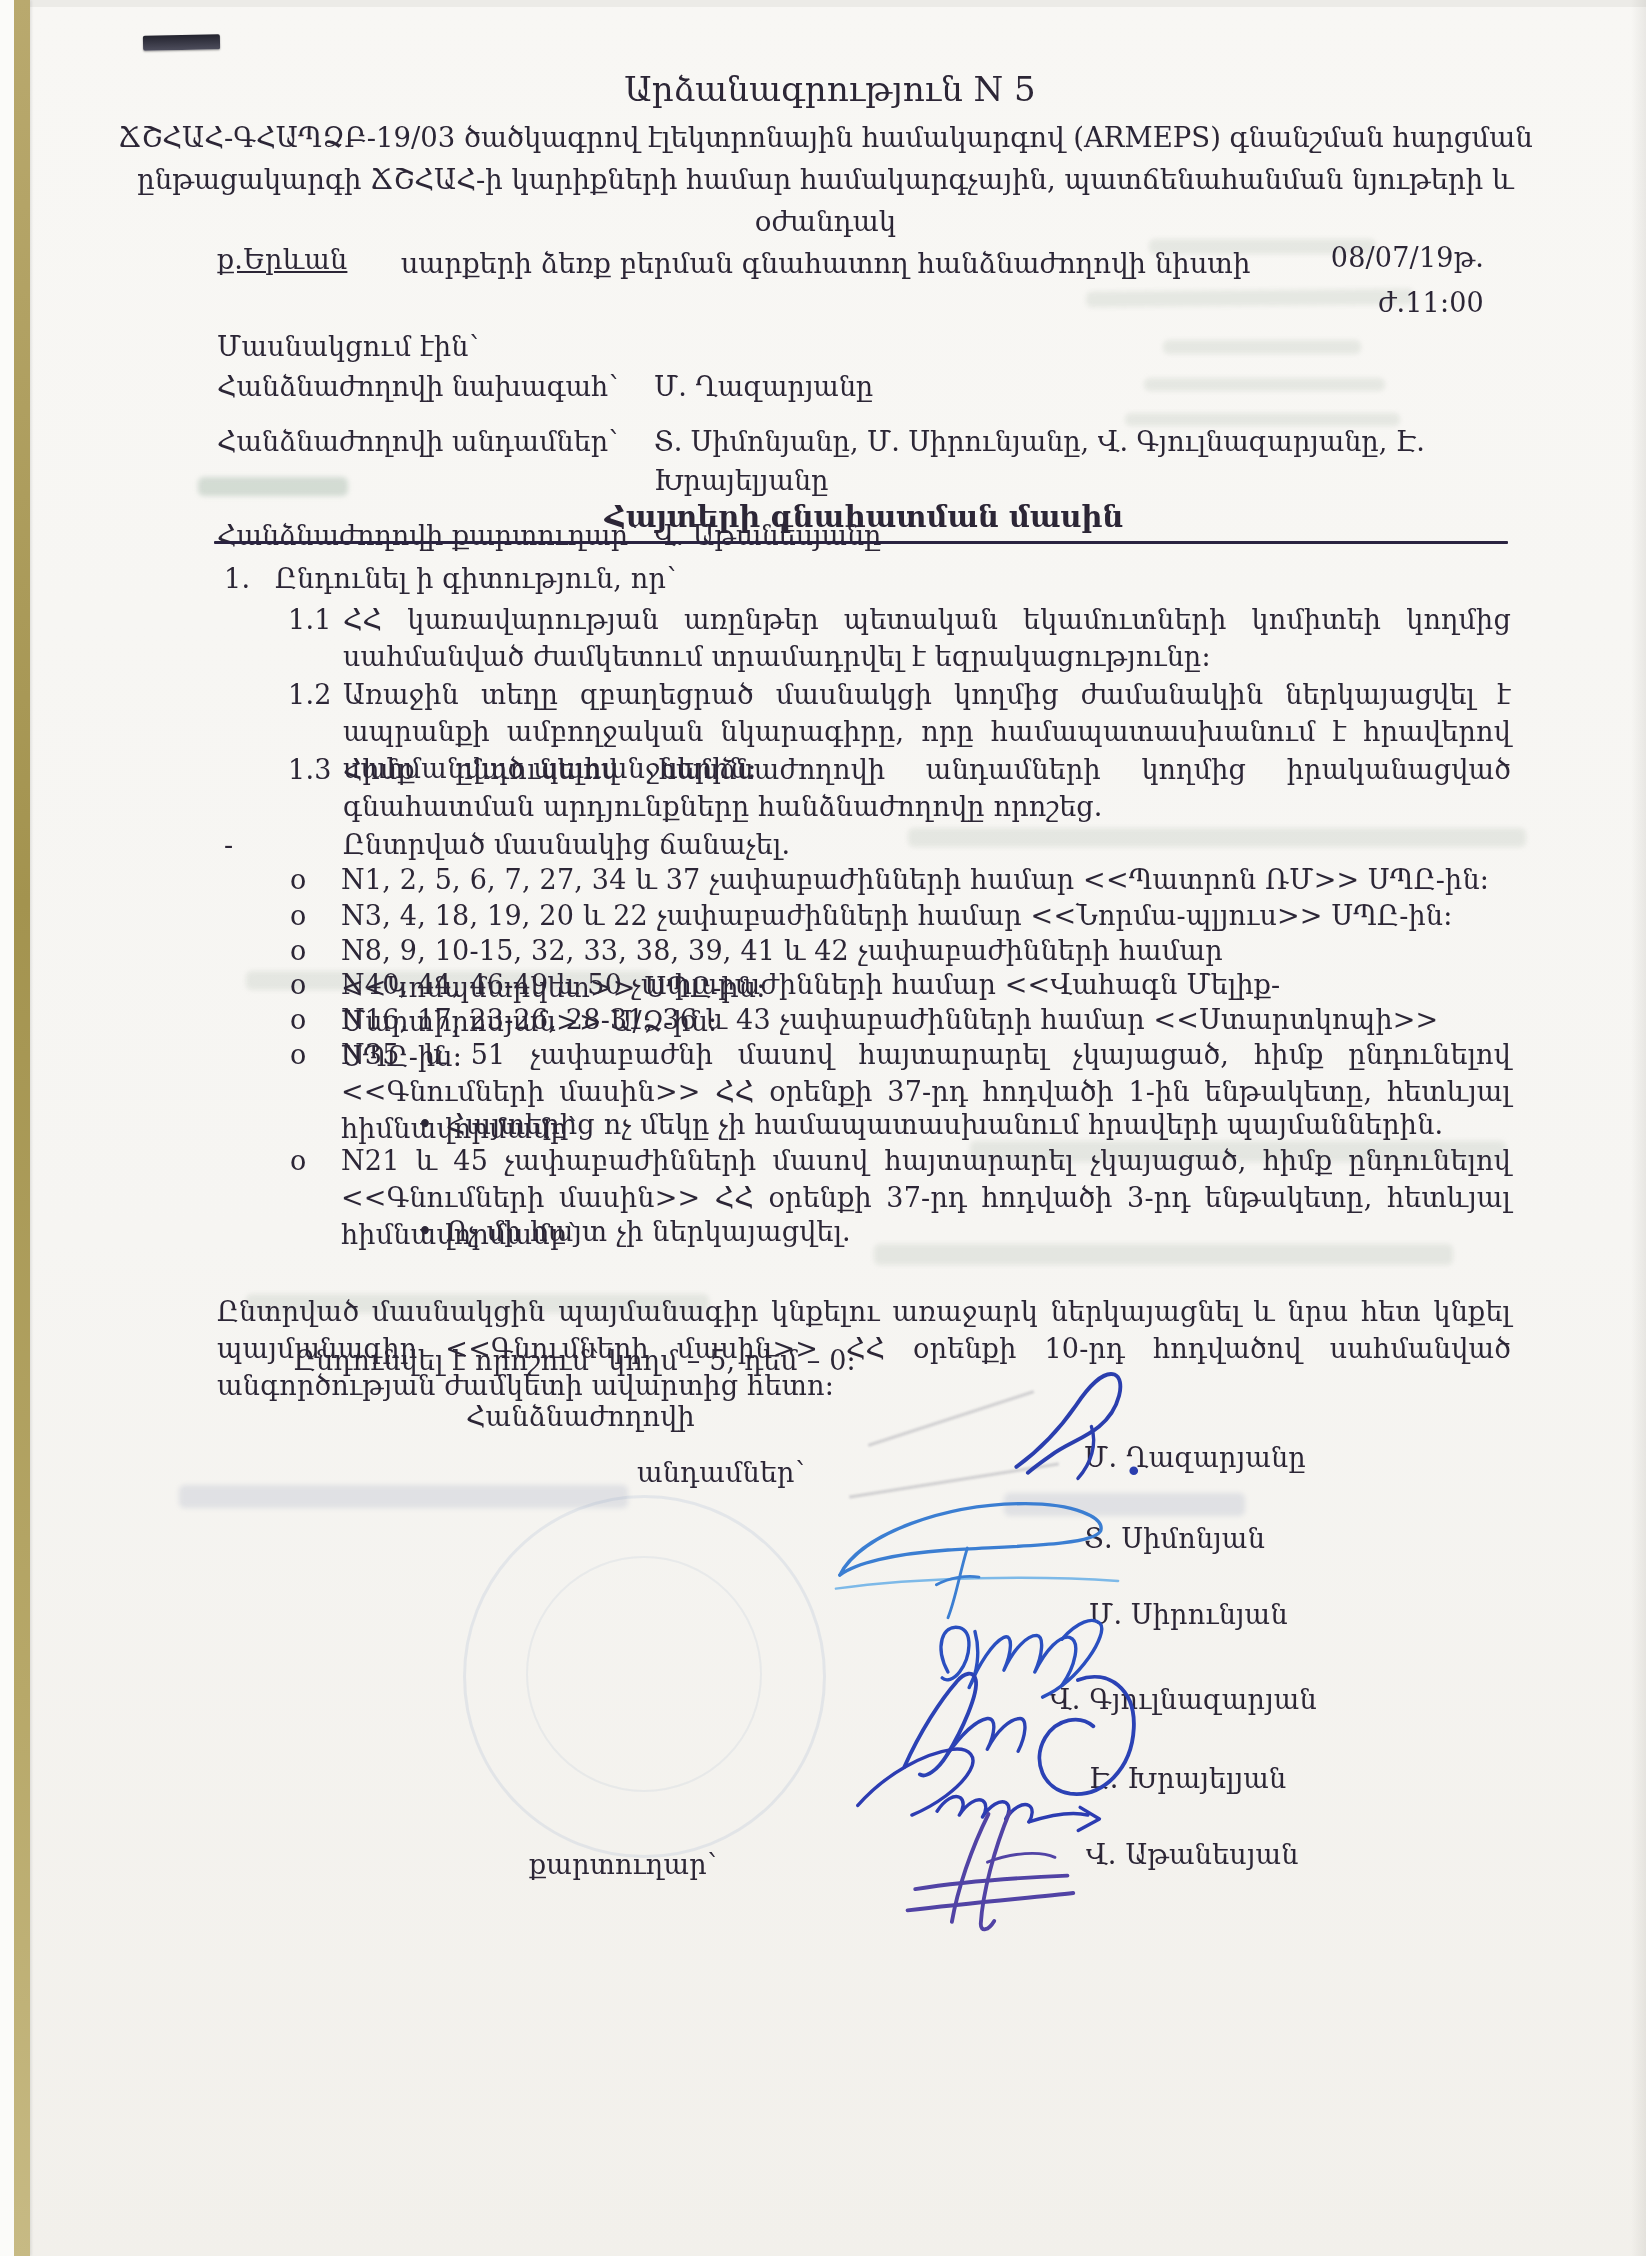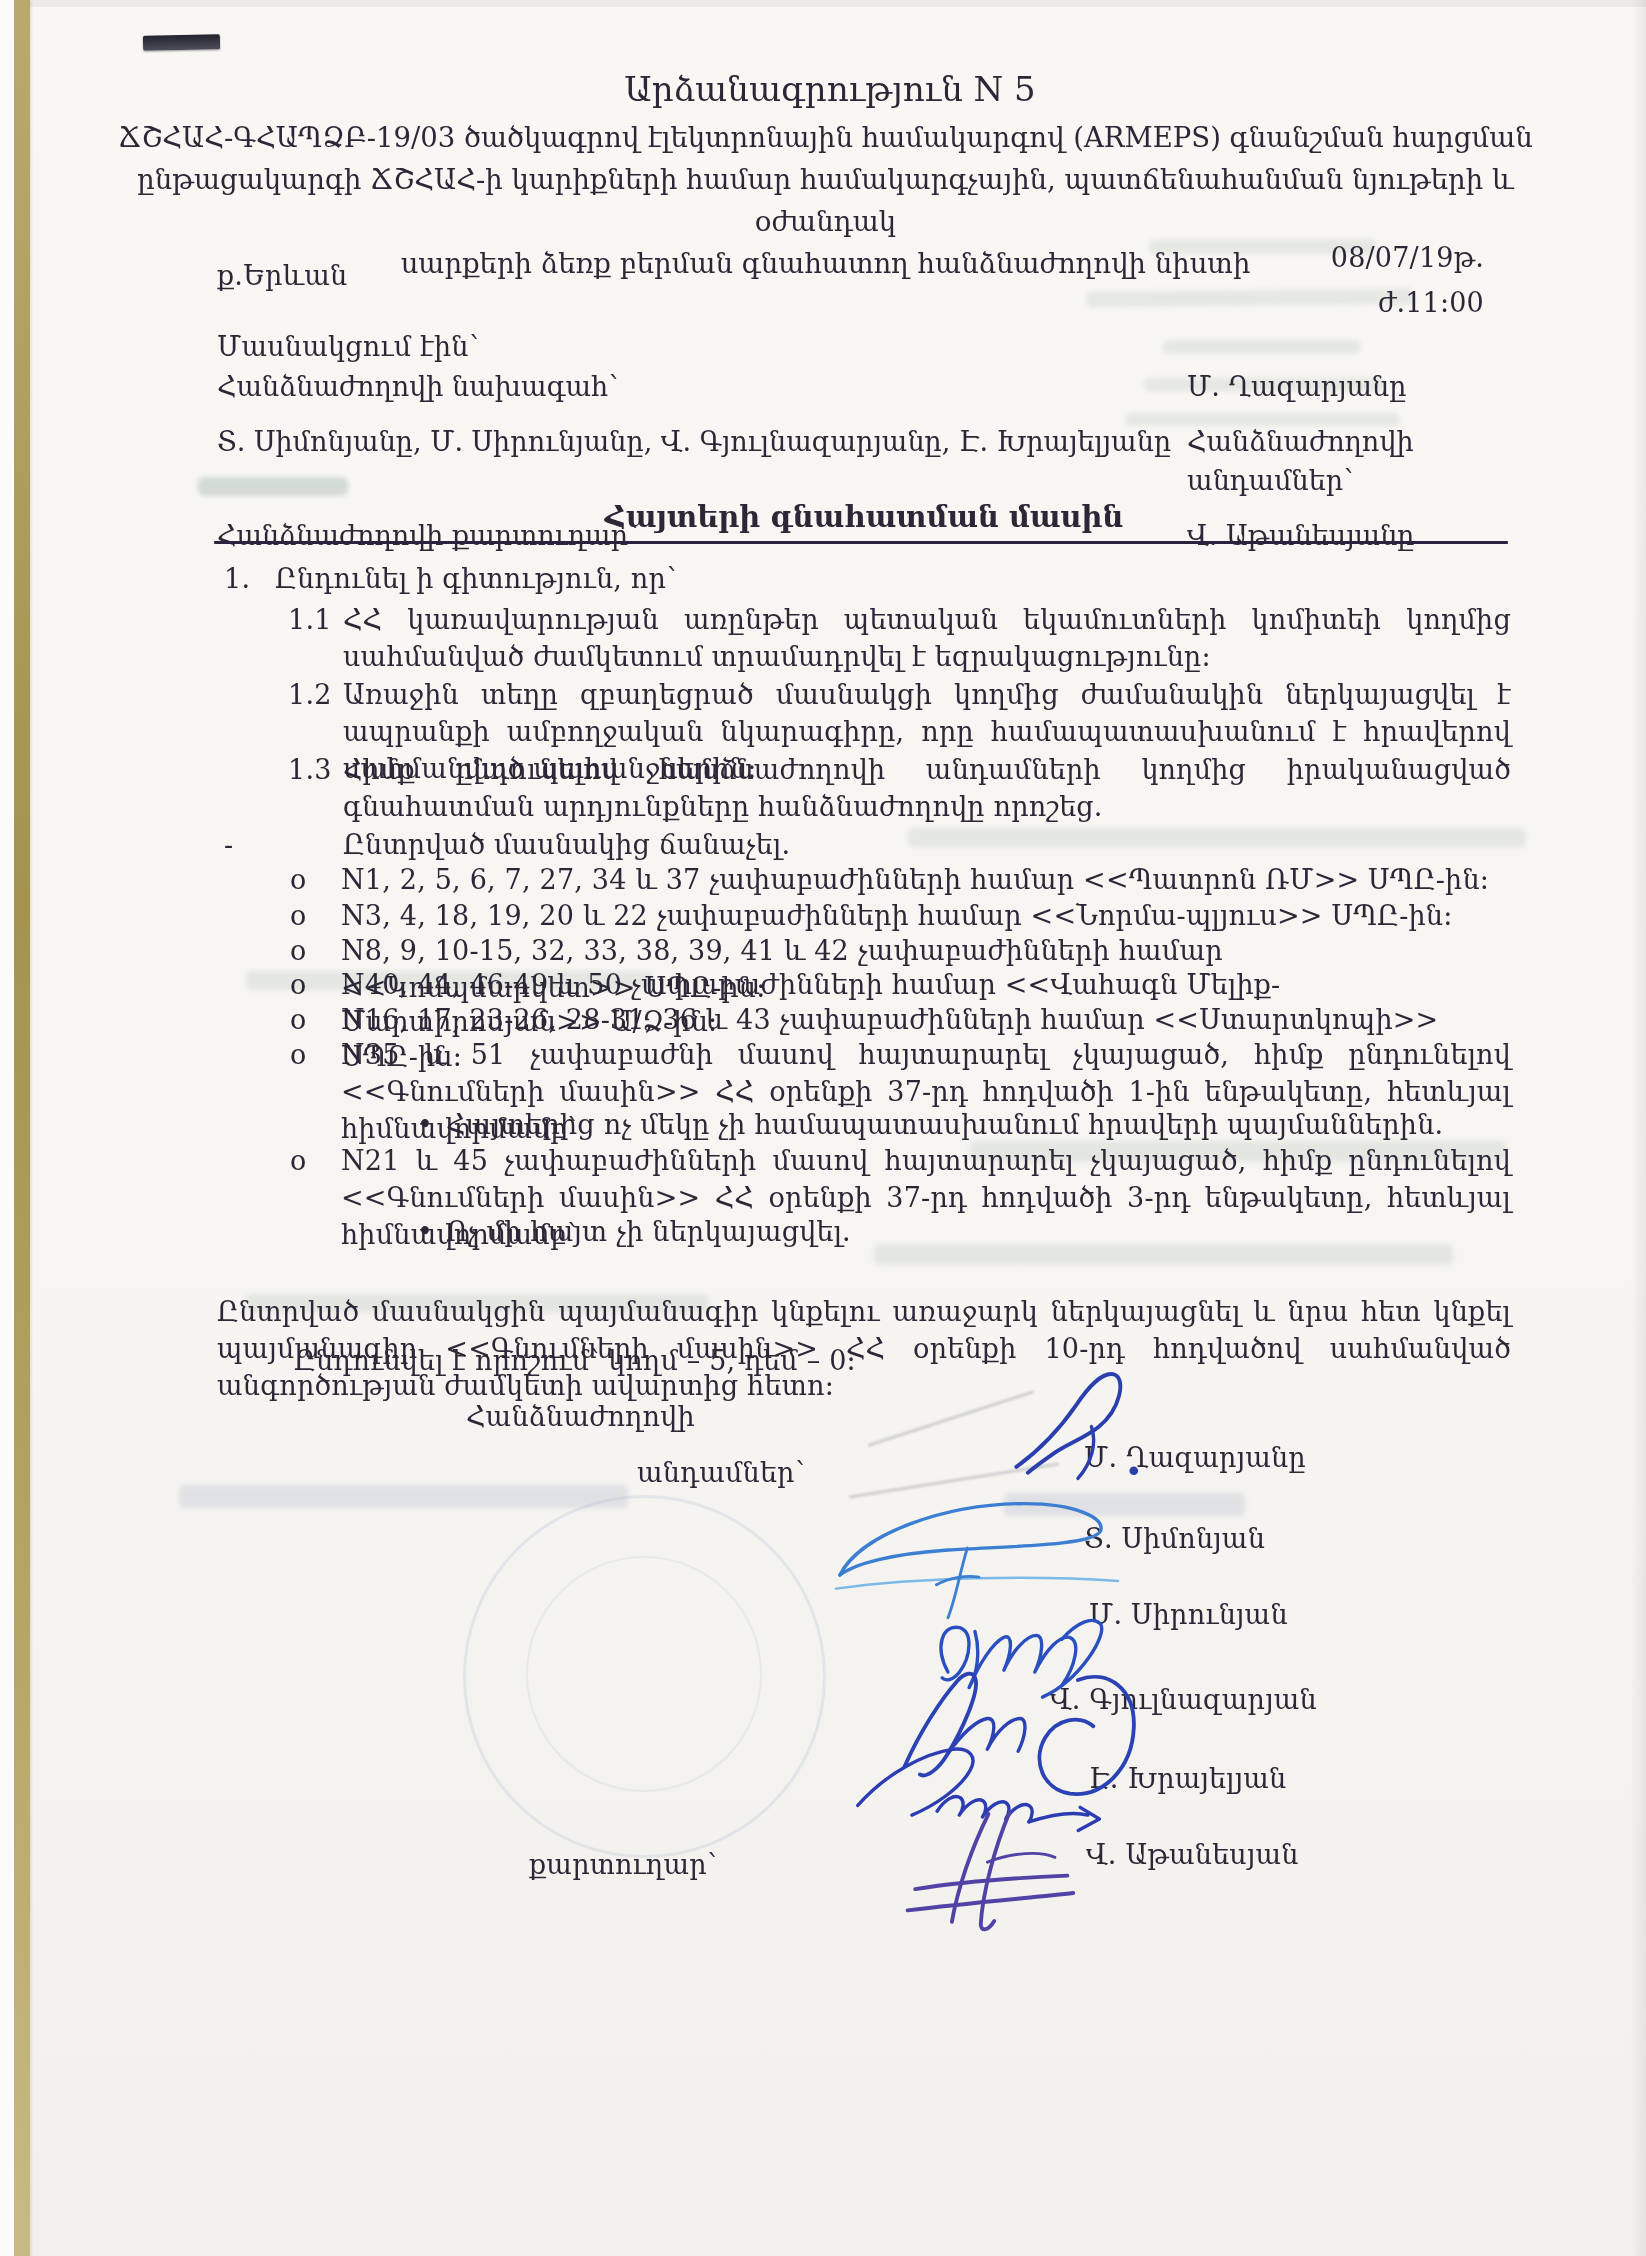--- a/index.html
+++ b/index.html
@@ -72,31 +72,31 @@
   <div class="abs pencil" style="left:864px;top:1417px;width:174px;height:2.9px;transform:rotate(-18deg);"></div>
   <div class="abs pencil" style="left:848px;top:1479px;width:212px;height:2.9px;transform:rotate(-9deg);"></div>
 
   <div class="abs title center" style="left:135px;top:68px;width:1390px;">Արձանագրություն N 5</div>
   <div class="abs subtitle center" style="left:106px;top:116px;width:1439px;">
     <div>ՃՇՀԱՀ-ԳՀԱՊՁԲ-19/03 ծածկագրով էլեկտրոնային համակարգով (ARMEPS) գնանշման հարցման</div>
     <div>ընթացակարգի ՃՇՀԱՀ-ի կարիքների համար համակարգչային, պատճենահանման նյութերի և օժանդակ</div>
     <div>սարքերի ձեռք բերման գնահատող հանձնաժողովի նիստի</div>
   </div>
 
-  <div class="abs t" style="left:217px;top:257px;">ք.Երևան</div>
+  <div class="abs t" style="left:217px;top:241px;text-decoration:underline;">ք.Երևան</div>
   <div class="abs t" style="right:162px;top:239px;text-align:right;">08/07/19թ.</div>
   <div class="abs t" style="right:162px;top:284px;text-align:right;">ժ.11:00</div>
 
   <div class="abs" style="left:217px;top:328px;width:1299px;">
     <div class="t">Մասնակցում էին՝</div>
     <div class="att-grid" style="margin-top:1.9px;gap:16px;">
       <div>Հանձնաժողովի նախագահ՝</div>
       <div>Մ. Ղազարյանը</div>
+      <div>Հանձնաժողովի անդամներ՝</div>
       <div>Տ. Սիմոնյանը, Մ. Սիրունյանը, Վ. Գյուլնազարյանը, Է. Խրայելյանը</div>
-      <div>Հանձնաժողովի անդամներ՝</div>
       <div>Հանձնաժողովի քարտուղար՝</div>
       <div>Վ. Աթանեսյանը</div>
     </div>
   </div>
 
   <div class="abs sect center" style="left:217px;top:500px;width:1294px;">Հայտերի գնահատման մասին</div>
   <div class="abs rule" style="left:214px;top:541px;width:1294px;"></div>
 
   <div class="abs t" style="left:275px;top:560px;width:1236px;">
     <span class="marker" style="left:-51px;">1.</span>

